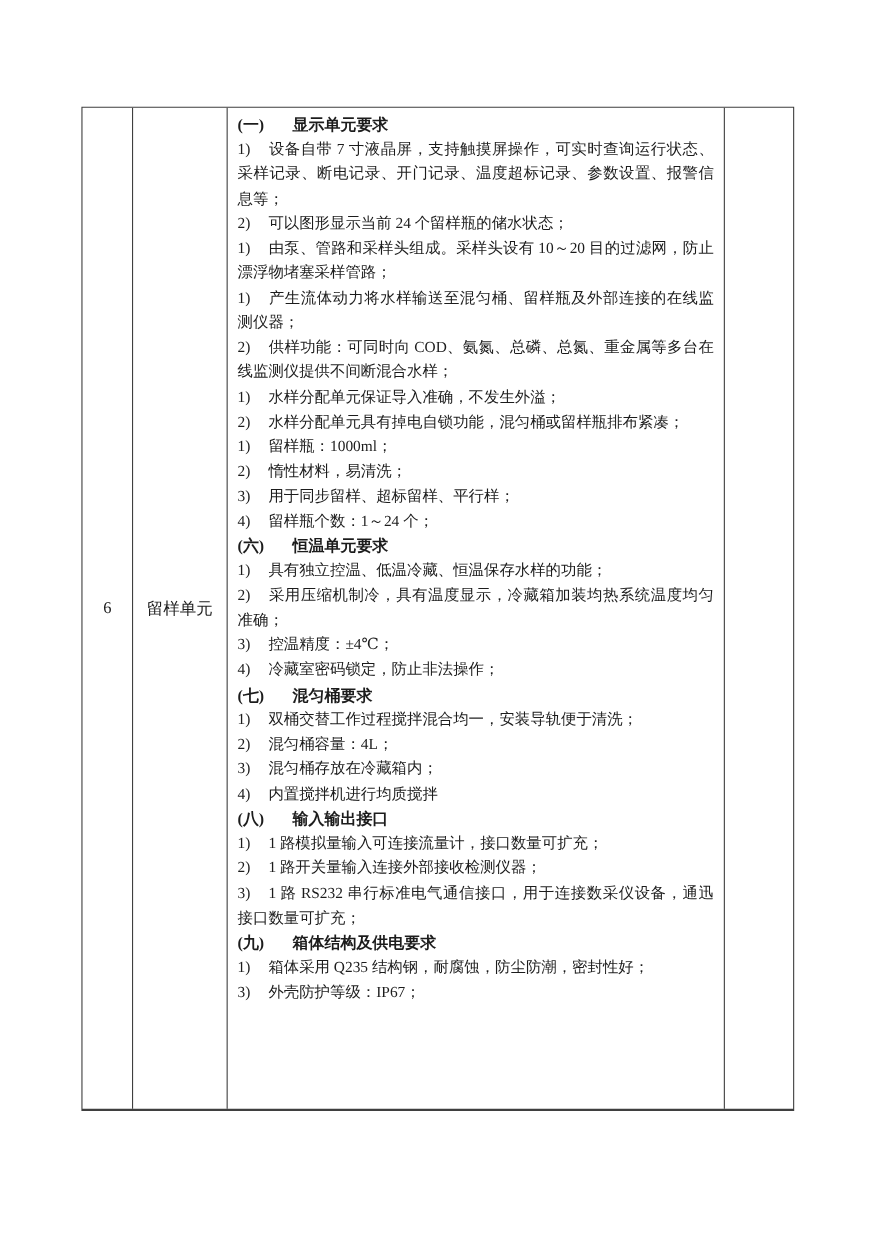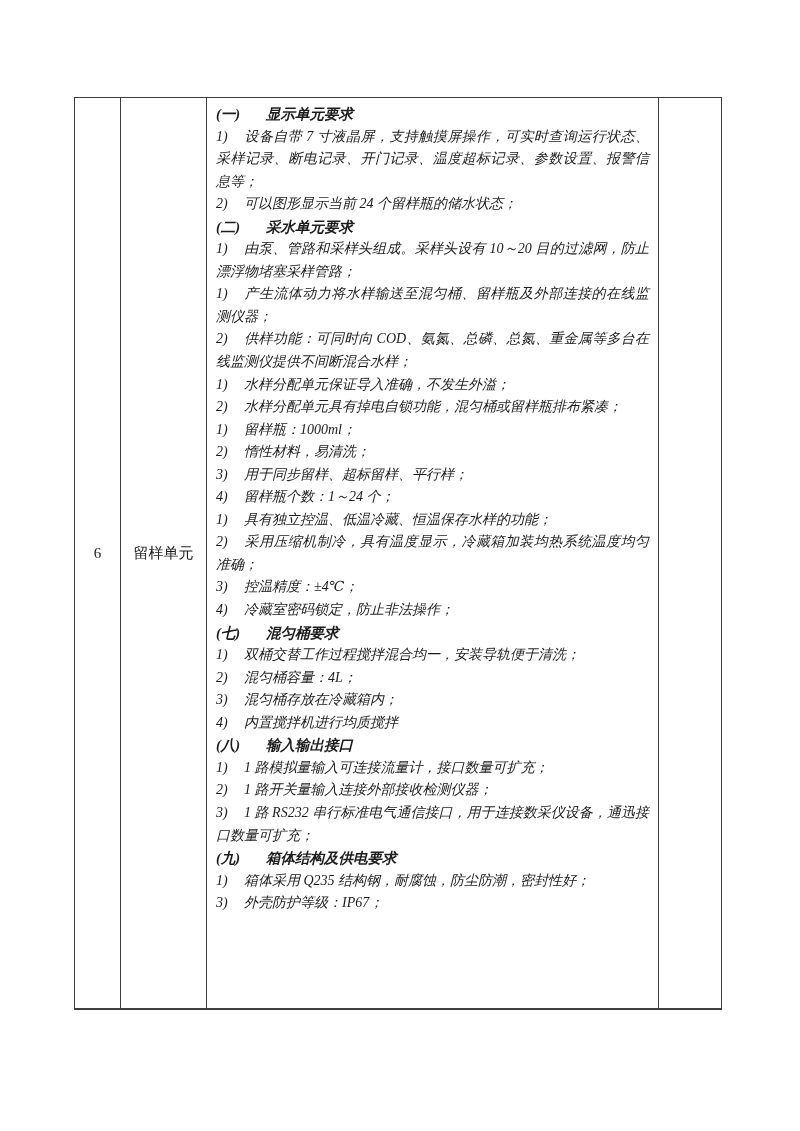--- a/index.html
+++ b/index.html
@@ -28,21 +28,20 @@
     font-size:15px;
   }
   .col-index{width:46px;}
   .col-name{width:86px;}
   .col-content{
     width:452px;
     display:block;
     padding:5px 9px 0 9px;
     font-size:14px;
     line-height:22.55px;
-    font-style:italic;
   }
   .col-qty{flex:1;border-right:none;white-space:nowrap;}
   .sec-heading{
     font-weight:bold;
     font-size:14.5px;
   }
   .sec-num{display:inline-block;width:50px;}
   .item{text-align:justify;}
   .item-num{display:inline-block;width:28px;}
 </style>
@@ -54,30 +53,30 @@
     <div class="col col-index">
       <span>6</span>
     </div>
     <div class="col col-name">
       <span>留样单元</span>
     </div>
     <div class="col col-content">
         <div class="sec-heading"><span class="sec-num">(一)</span><span class="sec-title">显示单元要求</span></div>
         <div class="item"><span class="item-num">1)</span><span class="item-text">设备自带 7 寸液晶屏，支持触摸屏操作，可实时查询运行状态、采样记录、断电记录、开门记录、温度超标记录、参数设置、报警信息等；</span></div>
         <div class="item"><span class="item-num">2)</span><span class="item-text">可以图形显示当前 24 个留样瓶的储水状态；</span></div>
-        <div class="sec-heading"><span class="sec-num">(二)</span><span class="sec-title">采水单元要求</span></div>
         <div class="item"><span class="item-num">1)</span><span class="item-text">由泵、管路和采样头组成。采样头设有 10～20 目的过滤网，防止漂浮物堵塞采样管路；</span></div>
         <div class="item"><span class="item-num">1)</span><span class="item-text">产生流体动力将水样输送至混匀桶、留样瓶及外部连接的在线监测仪器；</span></div>
         <div class="item"><span class="item-num">2)</span><span class="item-text">供样功能：可同时向 COD、氨氮、总磷、总氮、重金属等多台在线监测仪提供不间断混合水样；</span></div>
         <div class="item"><span class="item-num">1)</span><span class="item-text">水样分配单元保证导入准确，不发生外溢；</span></div>
         <div class="item"><span class="item-num">2)</span><span class="item-text">水样分配单元具有掉电自锁功能，混匀桶或留样瓶排布紧凑；</span></div>
         <div class="item"><span class="item-num">1)</span><span class="item-text">留样瓶：1000ml；</span></div>
         <div class="item"><span class="item-num">2)</span><span class="item-text">惰性材料，易清洗；</span></div>
         <div class="item"><span class="item-num">3)</span><span class="item-text">用于同步留样、超标留样、平行样；</span></div>
         <div class="item"><span class="item-num">4)</span><span class="item-text">留样瓶个数：1～24 个；</span></div>
+        <div class="sec-heading"><span class="sec-num">(六)</span><span class="sec-title">恒温单元要求</span></div>
         <div class="item"><span class="item-num">1)</span><span class="item-text">具有独立控温、低温冷藏、恒温保存水样的功能；</span></div>
         <div class="item"><span class="item-num">2)</span><span class="item-text">采用压缩机制冷，具有温度显示，冷藏箱加装均热系统温度均匀准确；</span></div>
         <div class="item"><span class="item-num">3)</span><span class="item-text">控温精度：±4℃；</span></div>
         <div class="item"><span class="item-num">4)</span><span class="item-text">冷藏室密码锁定，防止非法操作；</span></div>
         <div class="sec-heading"><span class="sec-num">(七)</span><span class="sec-title">混匀桶要求</span></div>
         <div class="item"><span class="item-num">1)</span><span class="item-text">双桶交替工作过程搅拌混合均一，安装导轨便于清洗；</span></div>
         <div class="item"><span class="item-num">2)</span><span class="item-text">混匀桶容量：4L；</span></div>
         <div class="item"><span class="item-num">3)</span><span class="item-text">混匀桶存放在冷藏箱内；</span></div>
         <div class="item"><span class="item-num">4)</span><span class="item-text">内置搅拌机进行均质搅拌</span></div>
         <div class="sec-heading"><span class="sec-num">(八)</span><span class="sec-title">输入输出接口</span></div>

